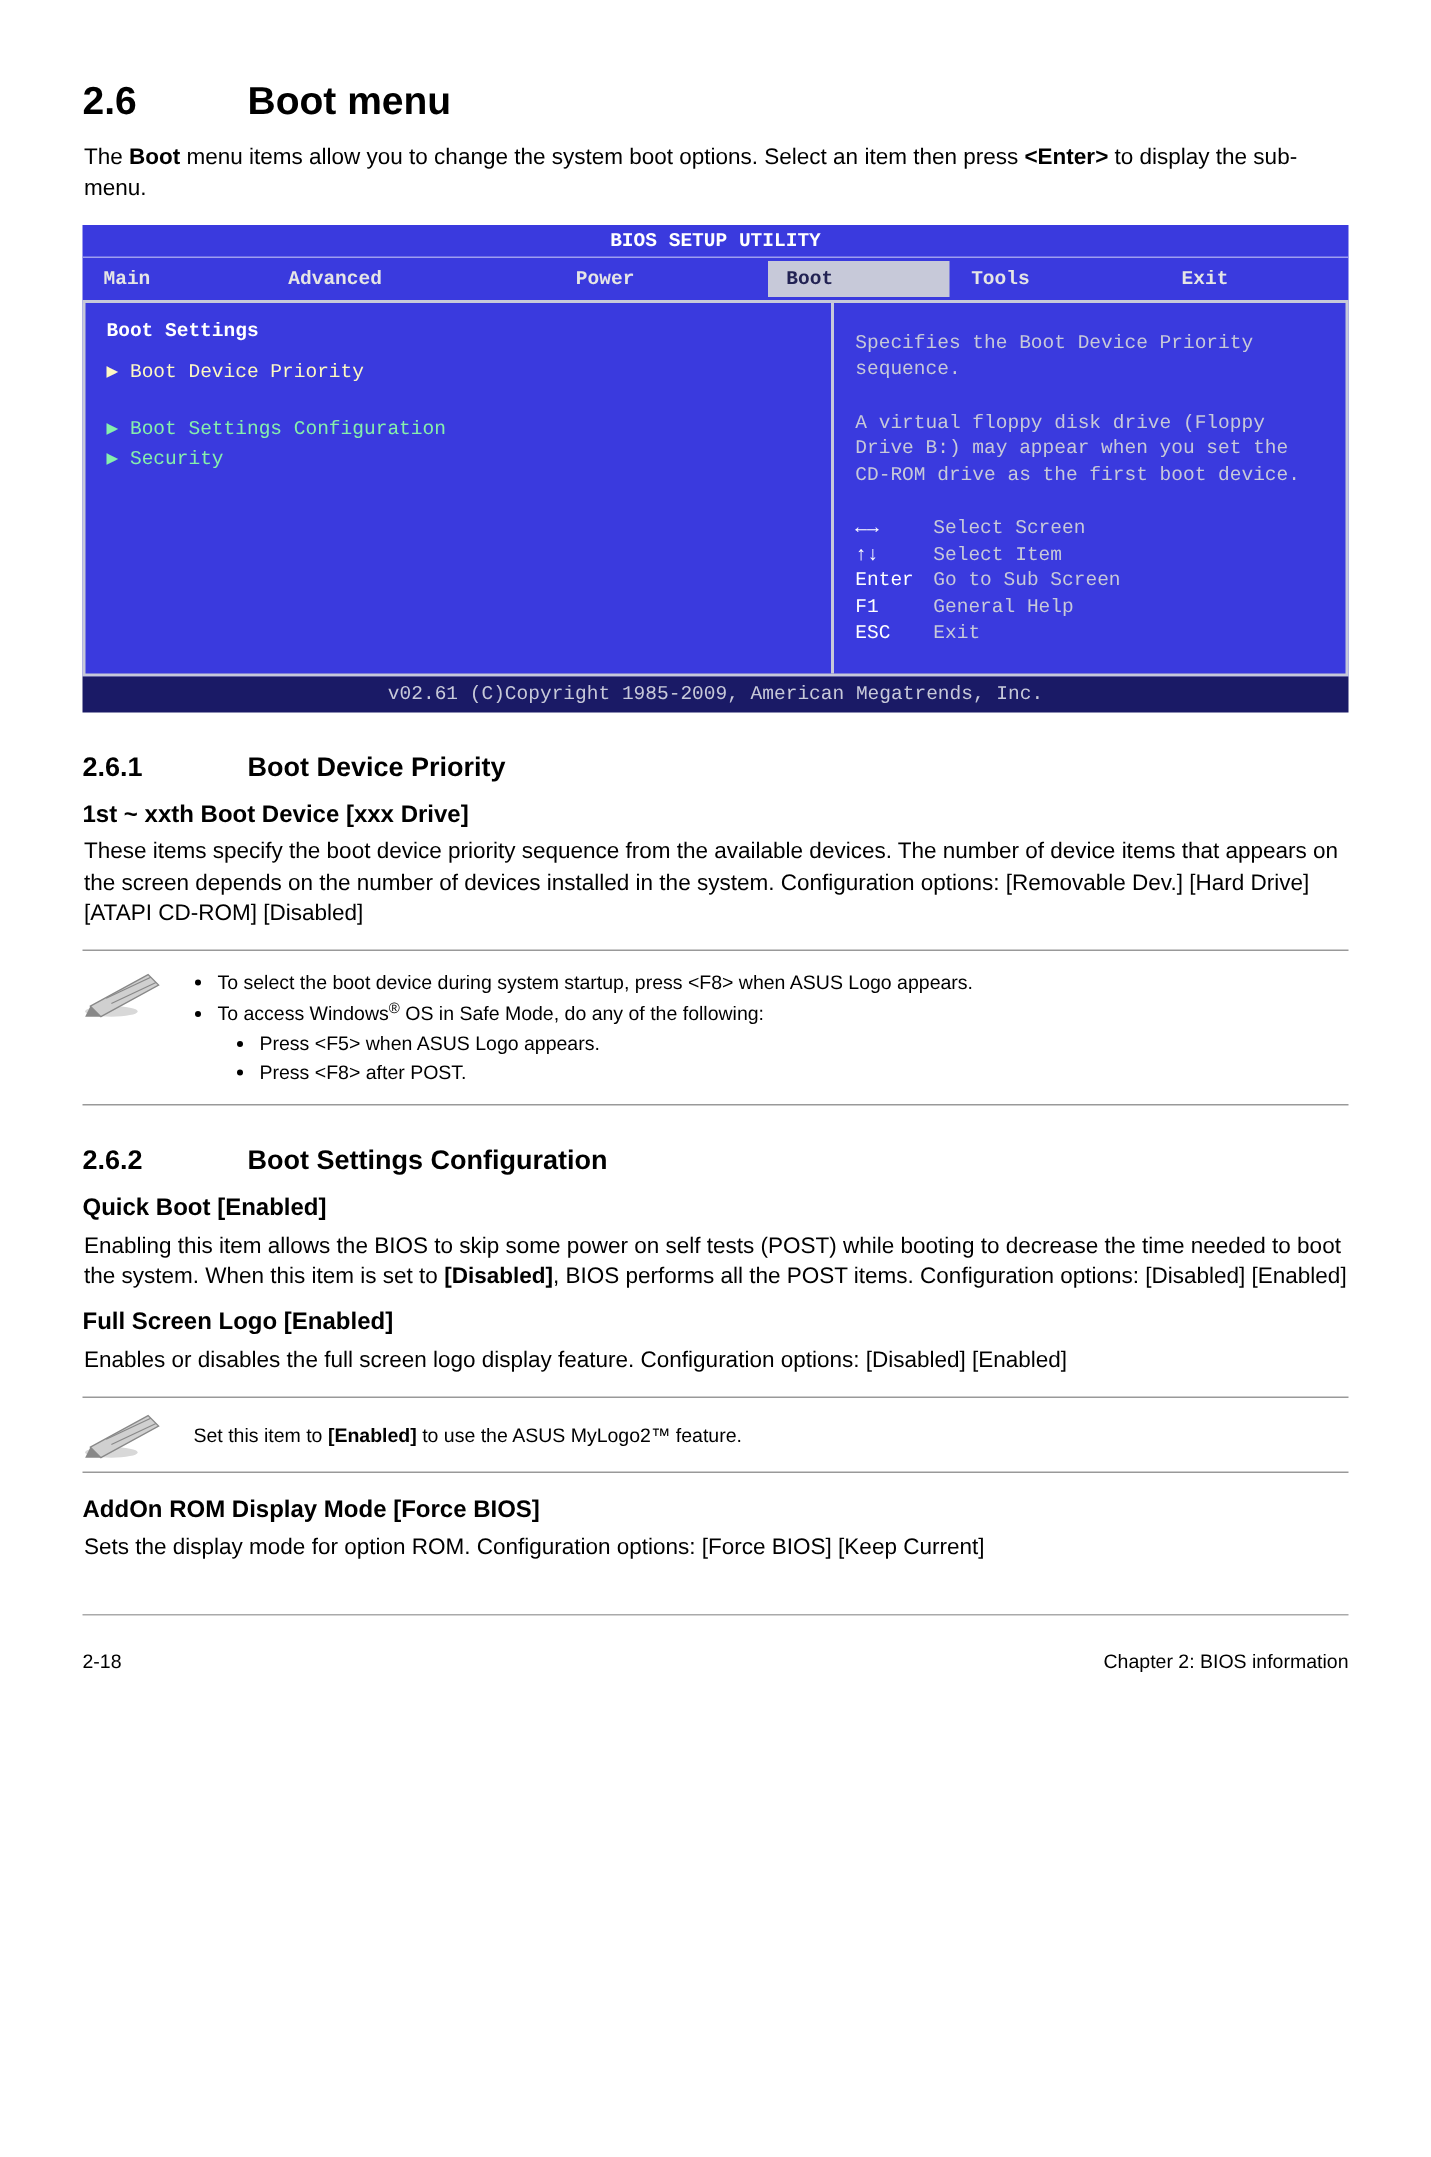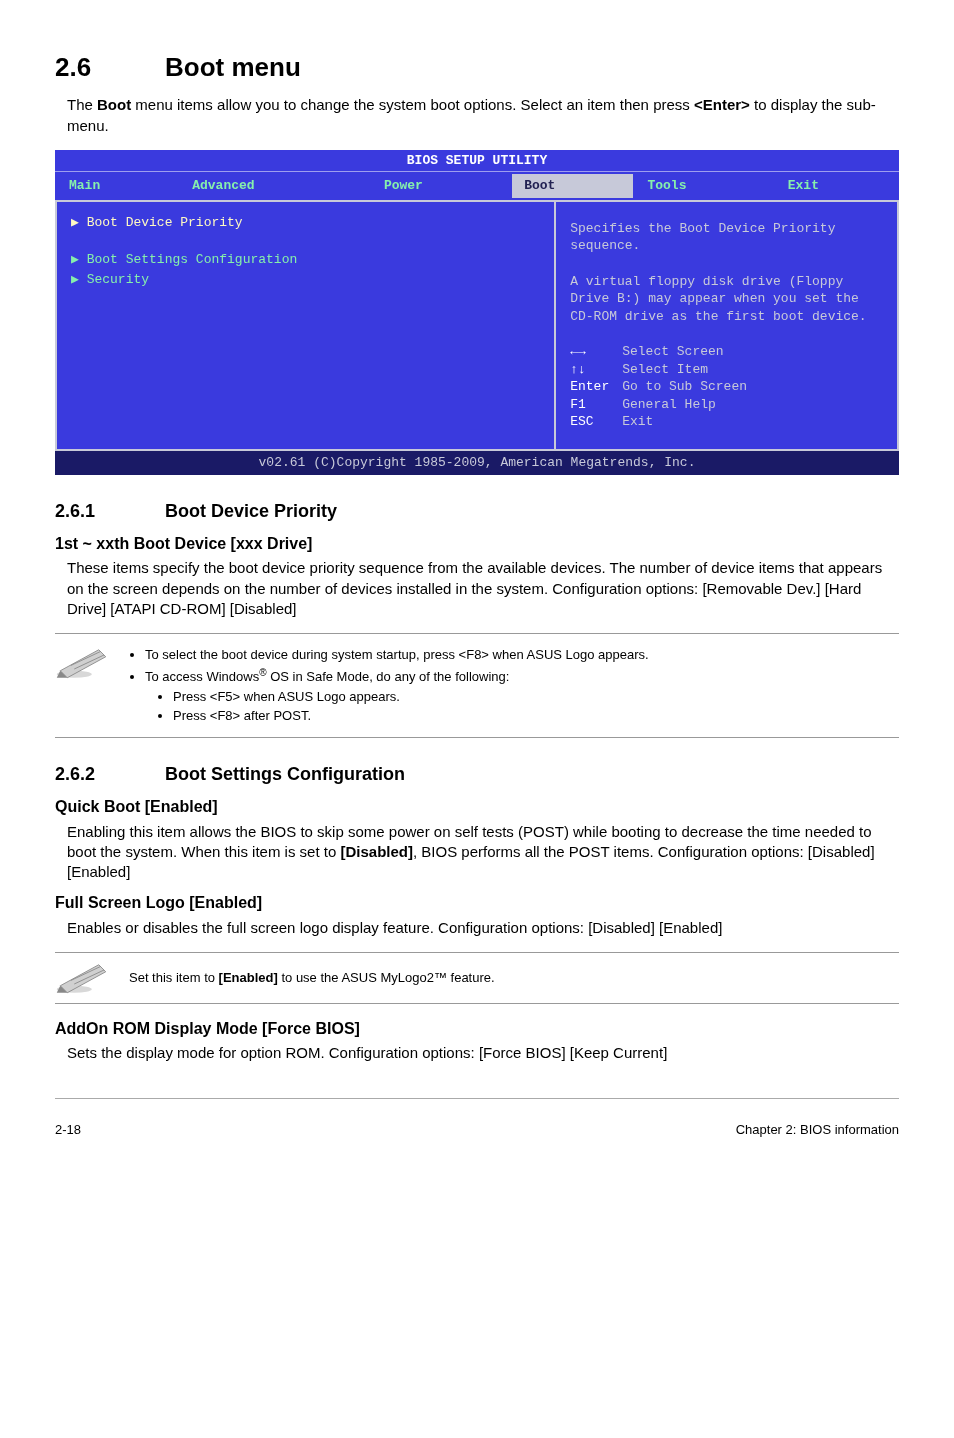--- a/index.html
+++ b/index.html
@@ -11,39 +11,39 @@
     width: 954px;
     margin: 0 auto;
     padding: 30px 55px 20px 55px;
     box-sizing: border-box;
   }
   h1 { font-size: 26px; font-weight: bold; margin: 0 0 10px 0; }
   h1 .secnum { display:inline-block; width:110px; }
   h2 { font-size: 18px; font-weight: bold; margin: 24px 0 6px 0; }
   h2 .secnum { display:inline-block; width:110px; }
   h3 { font-size: 16px; font-weight: bold; margin: 10px 0 4px 0; }
-  p  { margin: 4px 0 10px 12px; }
+  p  { margin: 4px 0 10px 1px; }
   .b { font-weight: bold; }
   .sup { font-size: 10px; vertical-align: super; }
 
   
   .bios {
     font-family: "Courier New", monospace;
     color:#fff;
     width: 100%;
     margin: 14px 0 4px 0;
     font-size: 13px;
     border-collapse: collapse;
   }
   .bios-title {
     background:#3a3ade; color:#fff; text-align:center; font-weight:bold;
     padding:2px 0; border-bottom:1px solid #9e9eef;
   }
   .bios-menubar { background:#3a3ade; }
-  .bios-menubar td { padding:3px 12px; color:#86efac; font-weight:bold; }
+  .bios-menubar td { padding:3px 12px; color:#e5e5e5; font-weight:bold; }
   .bios-menubar td.sel { background:#c7c9d9; color:#222253; }
   .bios-body { display:flex; border:2px solid #c7c9d9; background:#3a3ade; }
   .bios-left { flex:1.5; padding:10px 14px; border-right:2px solid #c7c9d9; }
   .bios-right{ flex:1;   padding:18px 14px;border-radius:15px; }
   .bios-left .hdr { color:#fff; font-weight:bold; margin-bottom:10px;}
   .bios-item { color:#86efac; margin:2px 0; }
   .bios-item.sel { color:#fef9c3; }
   .bios-right .help { color:#c7c9d9; margin-bottom:18px;}
   .bios-right .keys { color:#c7c9d9; }
   .bios-right .keys .k { color:#fff; display:inline-block; width:52px;}
@@ -104,20 +104,21 @@
           <td>Advanced</td>
           <td>Power</td>
           <td class="sel">Boot</td>
           <td>Tools</td>
           <td>Exit</td>
         </tr>
       </tbody>
     </table>
   <div class="bios-body">
     <div class="bios-left">
+      <div class="hdr">Boot Settings</div>
       <div id="bios-items">
           <div class="bios-item sel">▶ Boot Device Priority</div>
           <div style="height: 16px;"></div>
           <div class="bios-item">▶ Boot Settings Configuration</div>
           <div class="bios-item">▶ Security</div>
         </div>
     </div>
     <div class="bios-right">
       <div class="help" id="bios-help">Specifies the Boot Device Priority sequence.<br><br>A virtual floppy disk drive (Floppy Drive B:) may appear when you set the CD-ROM drive as the first boot device.</div>
       <div id="bios-keys" class="keys">

